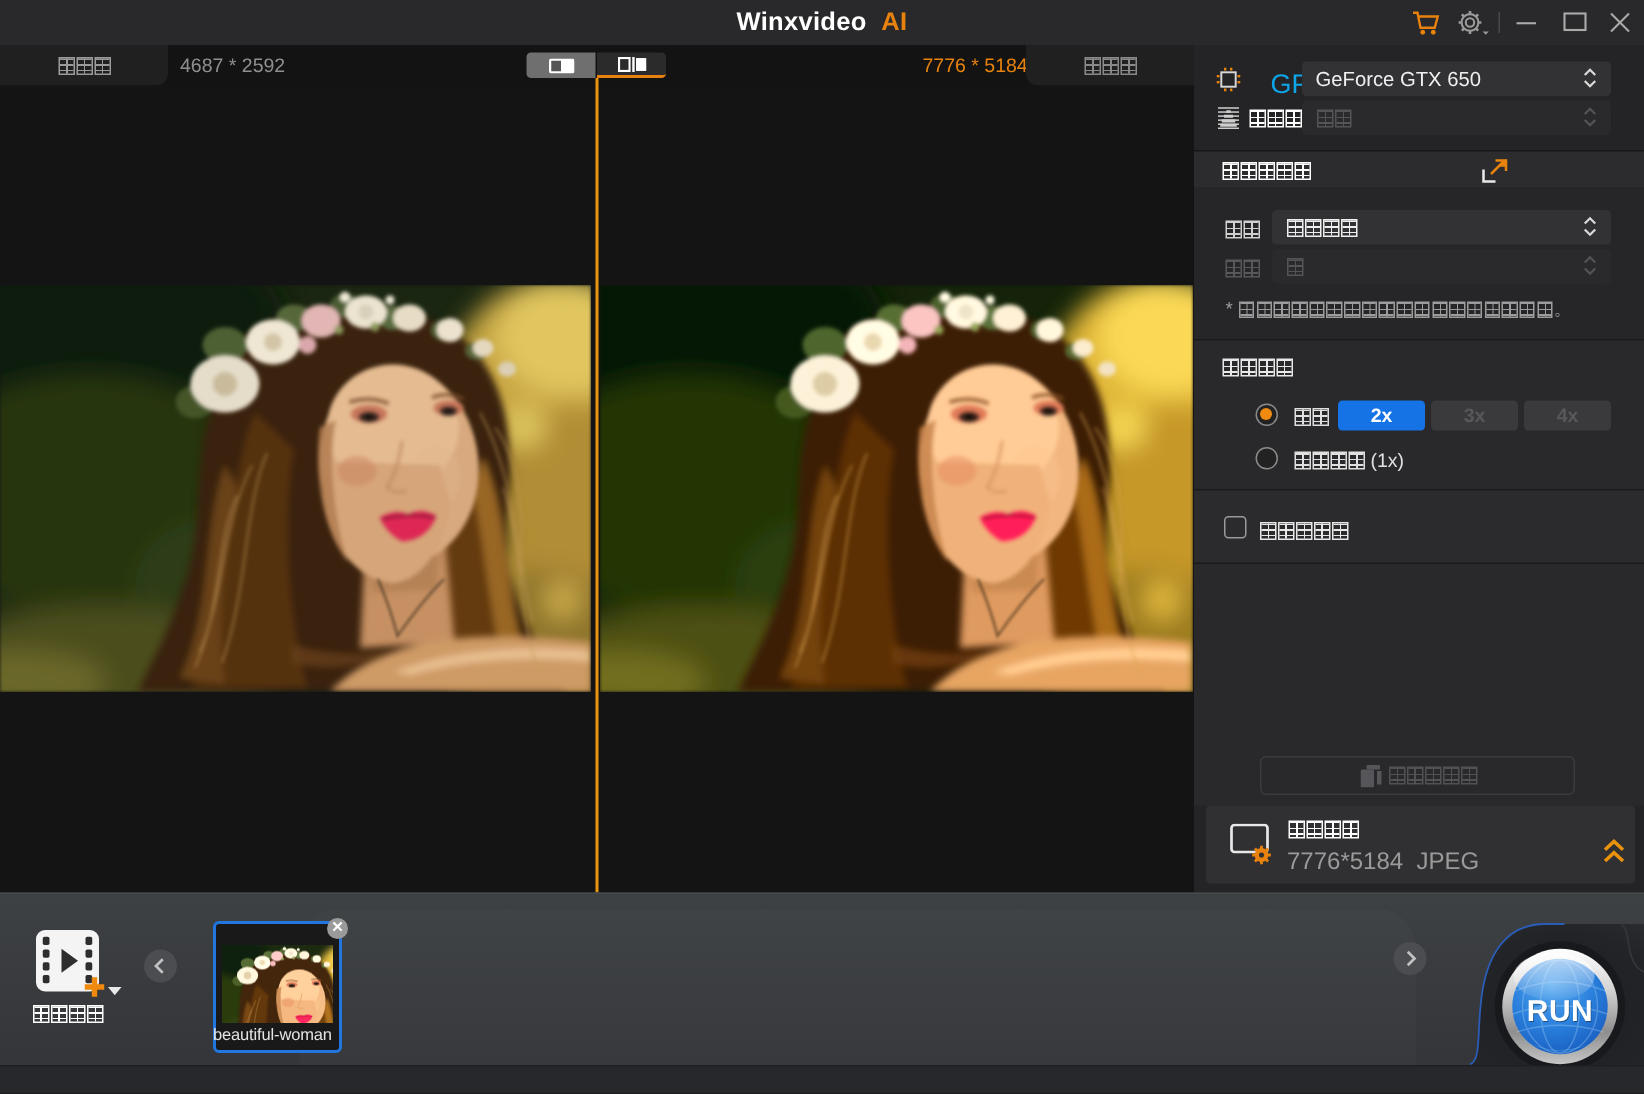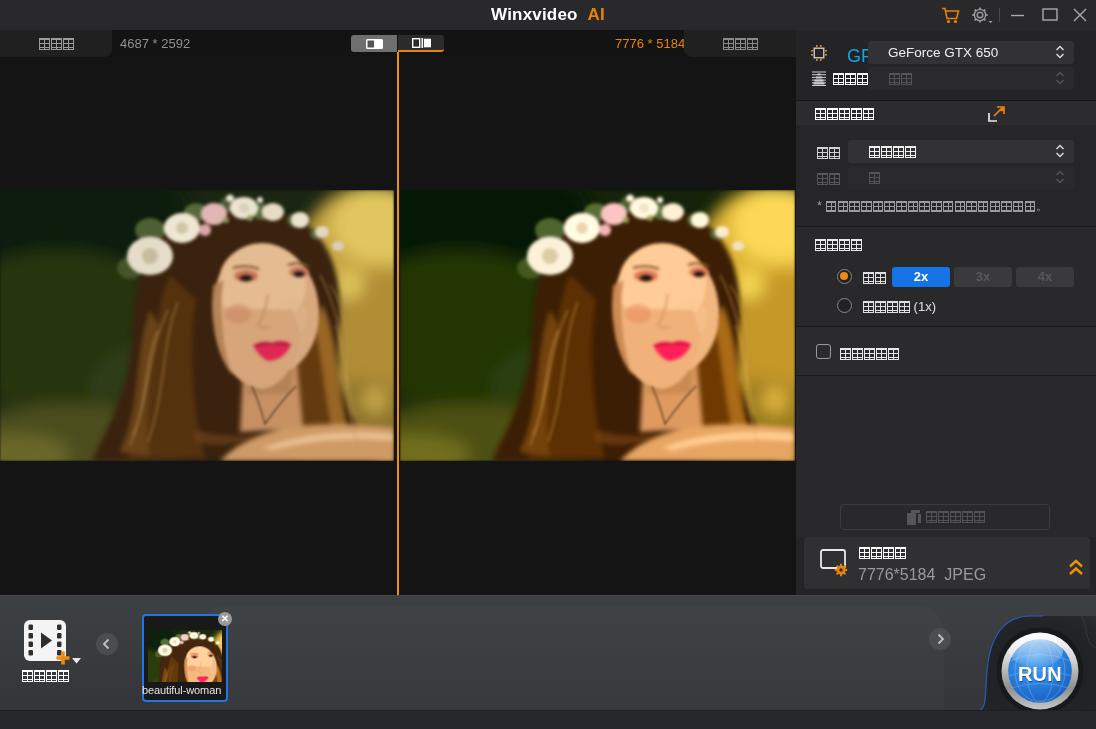--- a/index.html
+++ b/index.html
@@ -21,21 +21,21 @@
 #tg1{position:absolute;left:351px;top:5px;width:46px;height:17px;background:#6f6f6f;border-radius:3px 0 0 3px}
 #tg2{position:absolute;left:398px;top:5px;width:46px;height:17px;background:#2b2b2b;border-radius:0 3px 3px 0;border-bottom:2px solid #e8820e}
 
 #main{position:absolute;left:0;top:57px;width:796px;height:538px;background:#141414}
 .photo{position:absolute;top:133px;width:394px;height:271px;overflow:hidden}
 .photo svg{filter:blur(1px) saturate(0.97)}
 #splitline{position:absolute;left:397px;top:-5px;width:2px;height:543px;background:#e8940e}
 
 #rp{position:absolute;left:796px;top:30px;width:300px;height:565px;background:#242426;color:#ddd;font-size:13px}
 .rowlab{color:#e4e4e4}
-.ddn{position:absolute;left:72px;width:206px;height:23px;background:#323234;border-radius:3px;color:#efefef;line-height:23px;padding-left:20px;font-size:13.5px}
+.ddn{position:absolute;left:72px;width:206px;height:23px;background:#323234;border-radius:3px;color:#efefef;line-height:23px;padding-left:9px;font-size:13.5px}
 .ddn.dis{background:#2a2a2c;color:#545456}
 .chev{position:absolute;right:9px;top:4px;width:10px;height:14px}
 #srhead{position:absolute;left:0;top:70px;width:300px;height:25px;background:#2c2c2e;border-top:1px solid #161618}
 #srbody{position:absolute;left:0;top:95px;width:300px;height:101px;background:#262628}
 #modsec{position:absolute;left:0;top:197px;width:300px;height:99px;background:#29292b}
 #hqsec{position:absolute;left:0;top:297px;width:300px;height:49px;background:#2b2b2d}
 #lowsec{position:absolute;left:0;top:346px;width:300px;height:161px;background:#29292b}
 .sep{position:absolute;left:0;width:300px;height:1px;background:#1a1a1c}
 .radio{position:absolute;width:15px;height:15px;border:1.5px solid #8a8a8a;border-radius:50%;background:#222}
 .radio.on::after{content:"";position:absolute;left:2px;top:2px;width:8px;height:8px;border-radius:50%;background:#f08a0e}

